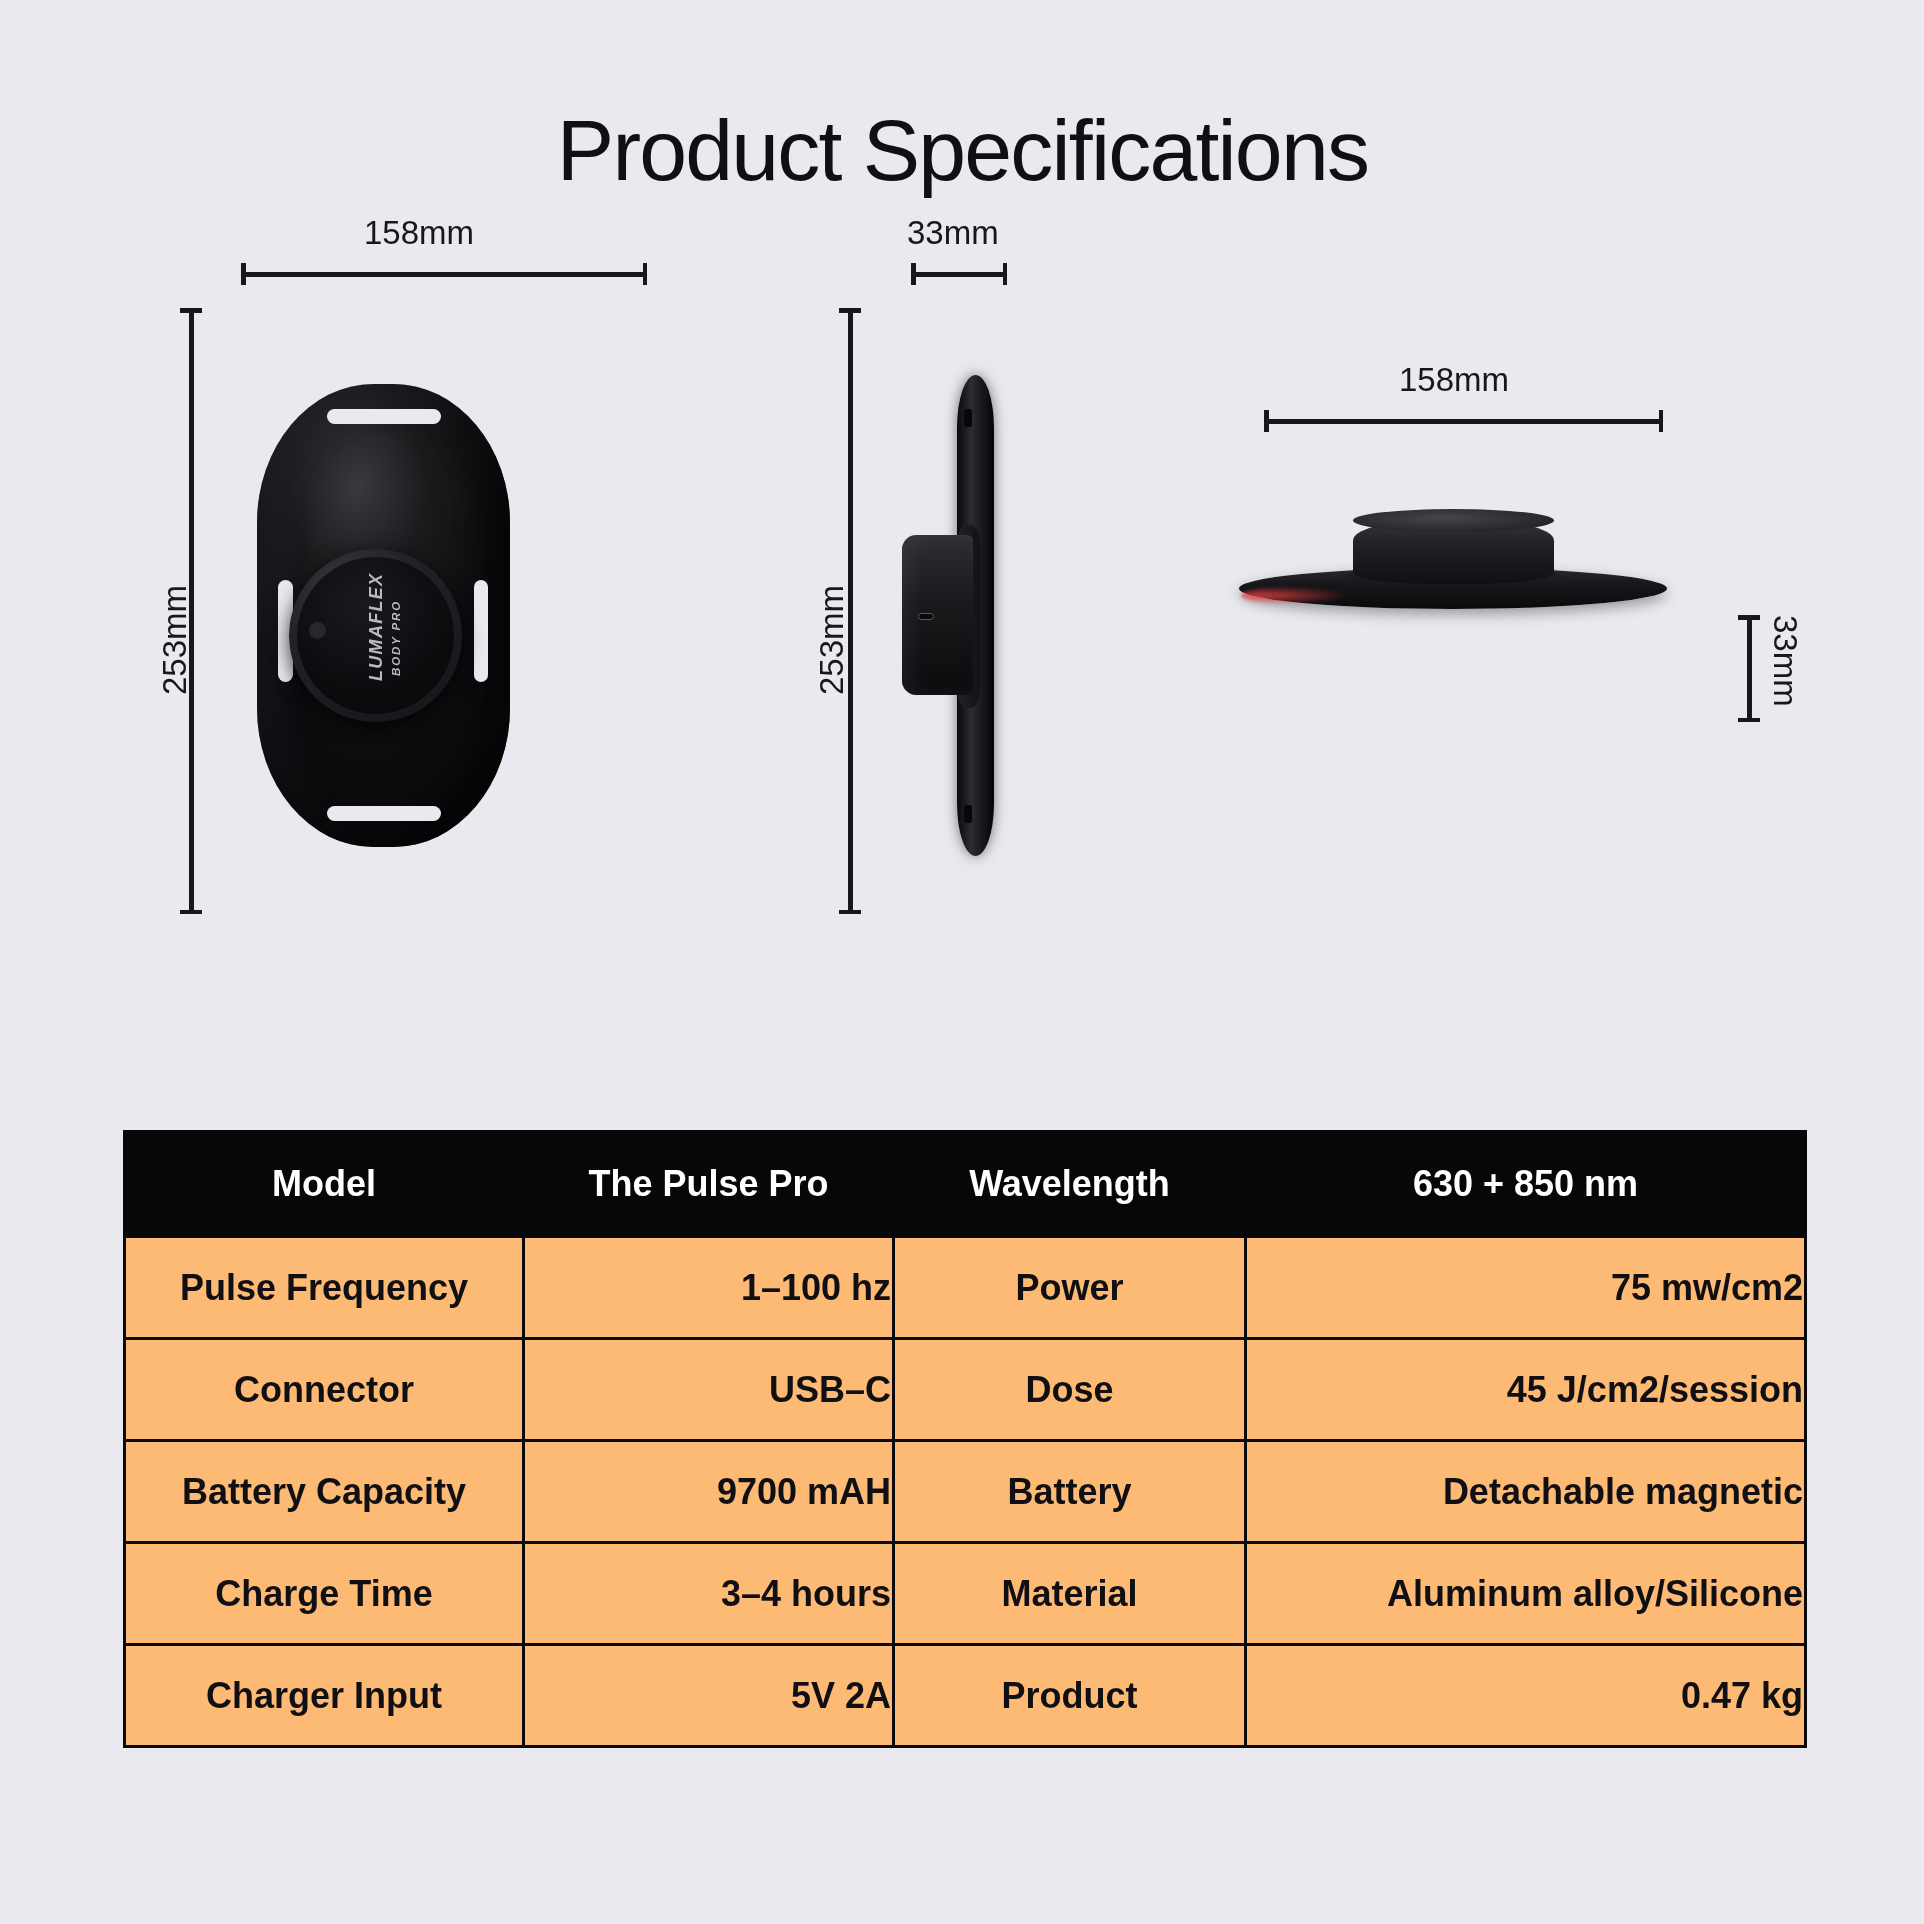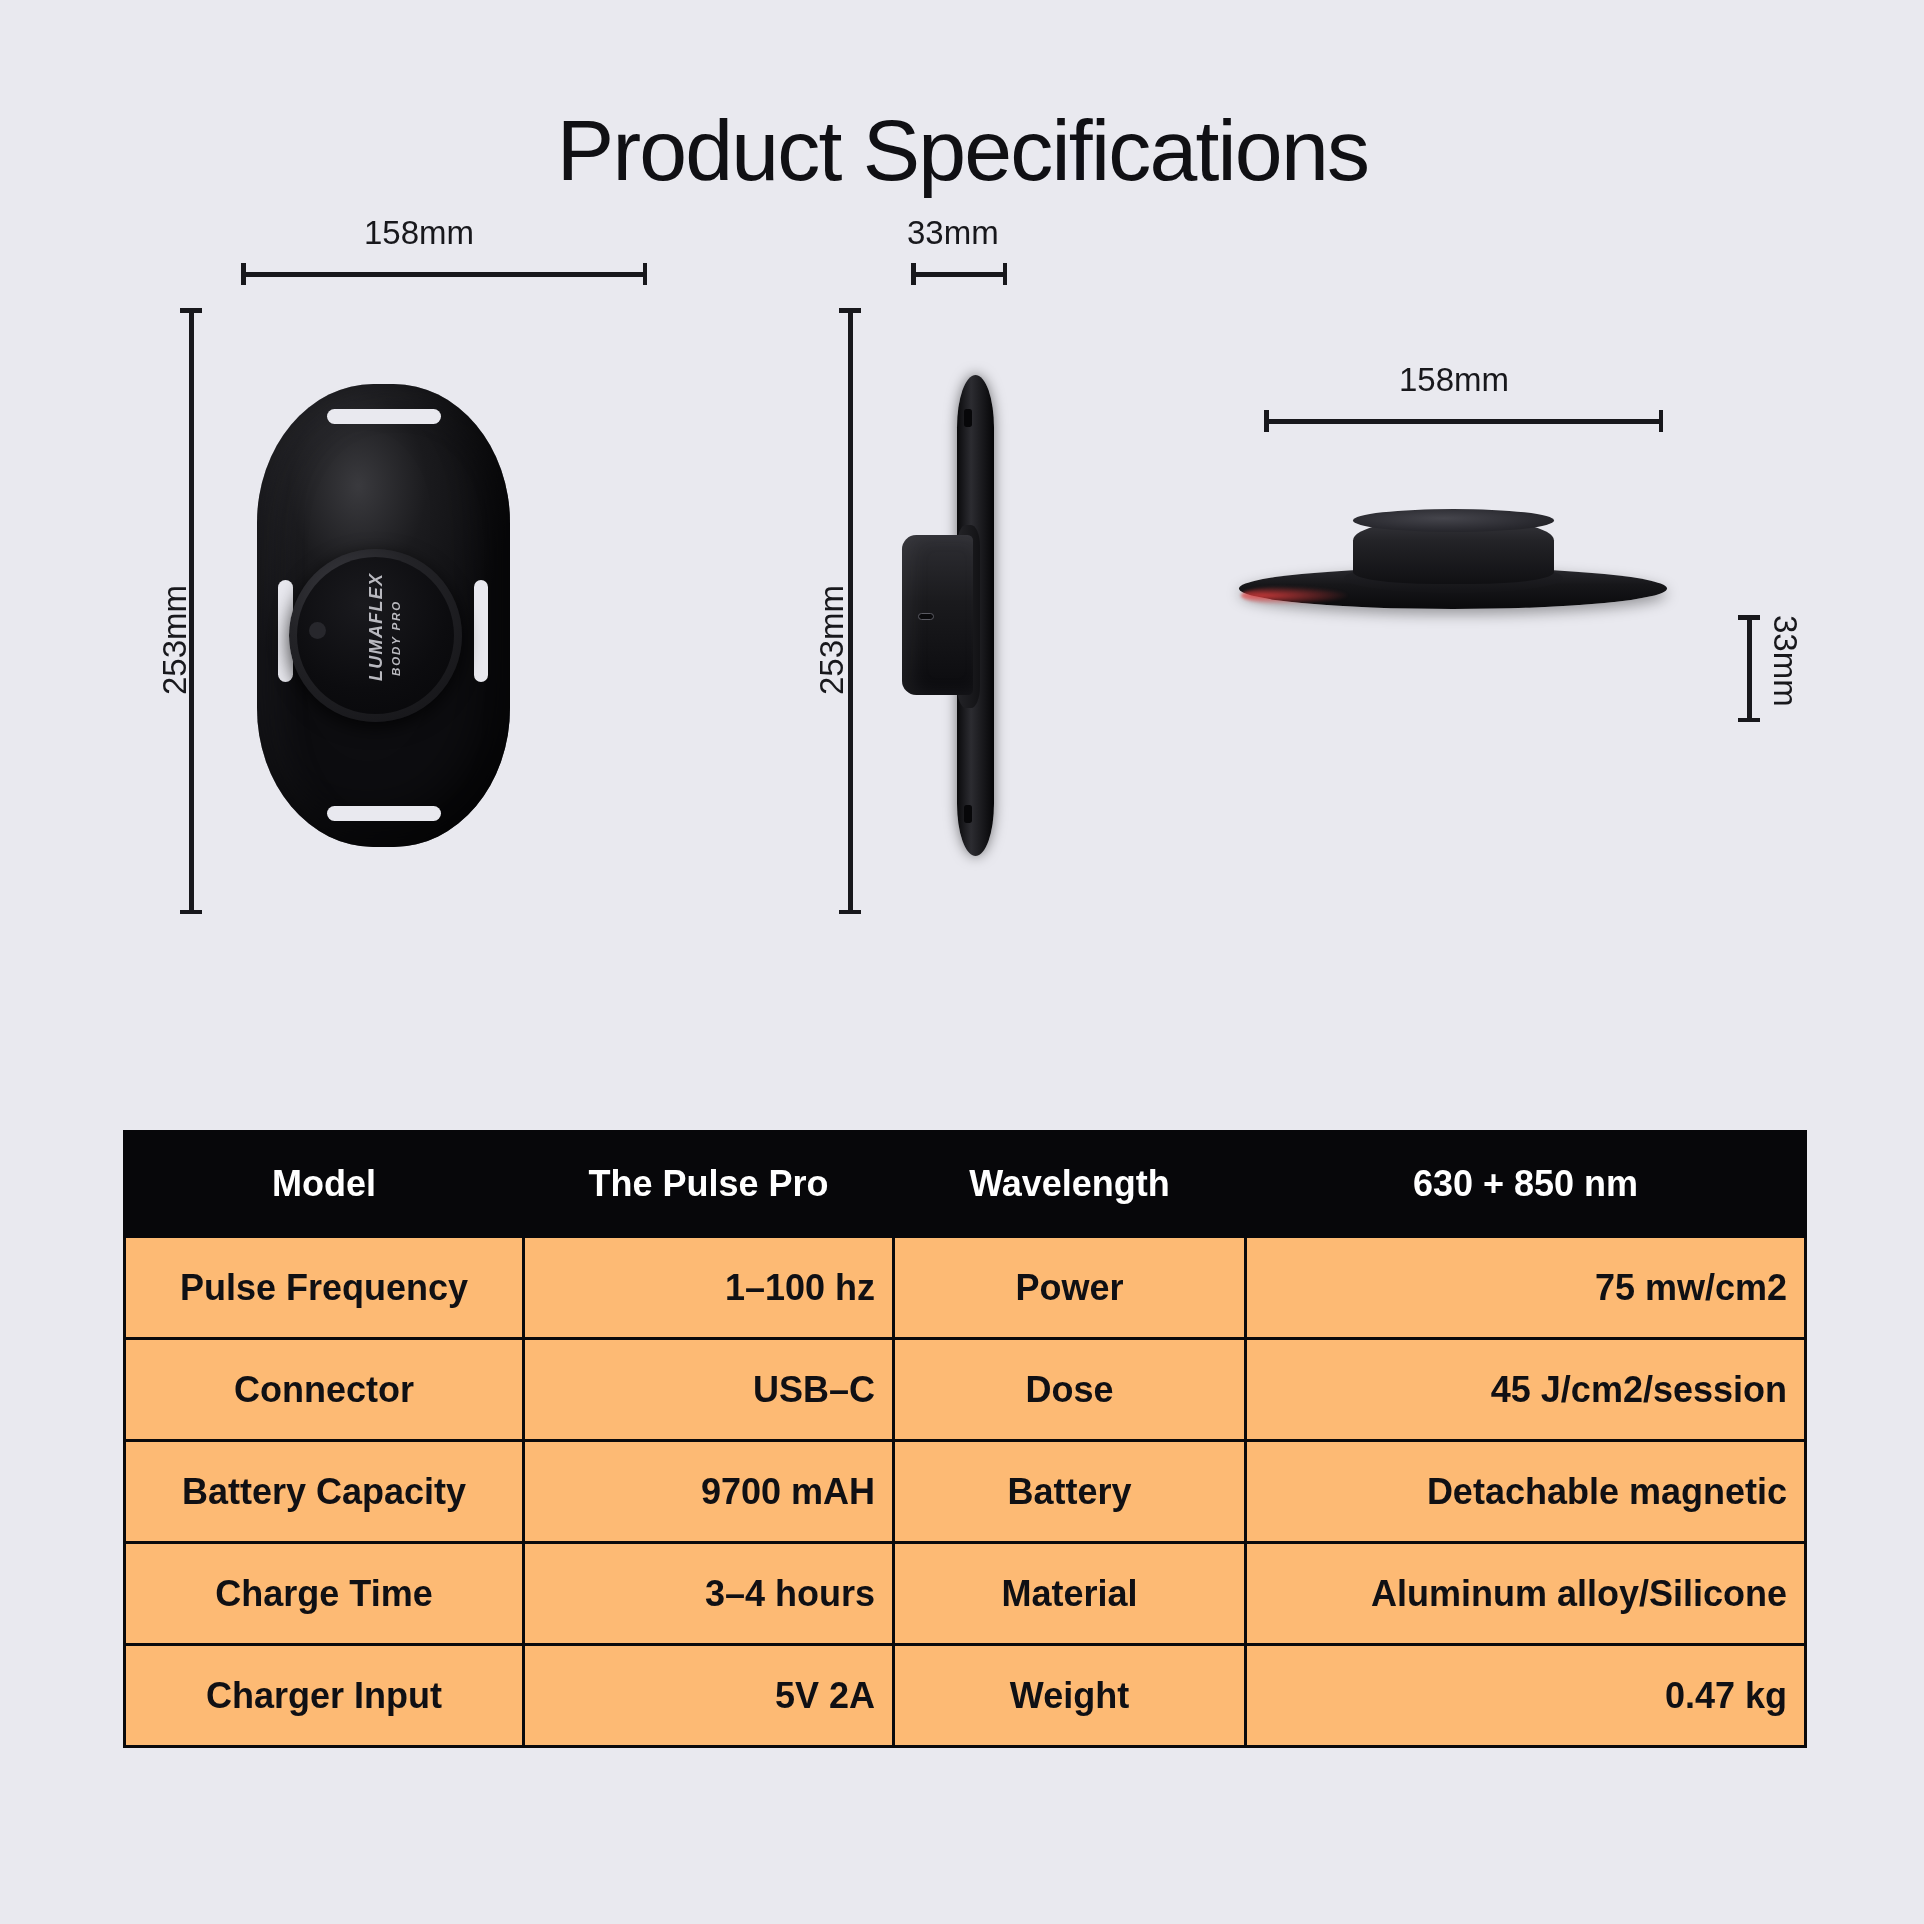--- a/index.html
+++ b/index.html
@@ -249,21 +249,21 @@
     border-collapse: collapse;
     table-layout: fixed;
   }
   #spec-table td {
     border: 3.6px solid #0a0a0c;
     height: 102px;
     text-align: center;
     vertical-align: middle;
     font-size: 36px;
     color: #101014;
-    padding: 0 17px;
+    padding: 0 1px;
   }
   #spec-table tr.head-row td {
     background: #07070a;
     color: #ffffff;
     border-color: #07070a;
     height: 105px;
   }
   #spec-table tr.head-row td.head-key { font-weight: 700; }
   #spec-table tr.head-row td.head-val { font-weight: 700; }
   #spec-table td.key { font-weight: 700; }
@@ -368,18 +368,18 @@
     </tr>
     <tr class="body-row">
       <td class="key">Charge Time</td>
       <td class="val">3–4 hours</td>
       <td class="key">Material</td>
       <td class="val">Aluminum alloy/Silicone</td>
     </tr>
     <tr class="body-row">
       <td class="key">Charger Input</td>
       <td class="val">5V 2A</td>
-      <td class="key">Weight</td>
+      <td class="key">Product</td>
       <td class="val">0.47 kg</td>
     </tr>
   </tbody>
 </table>
 
 
 </body></html>

